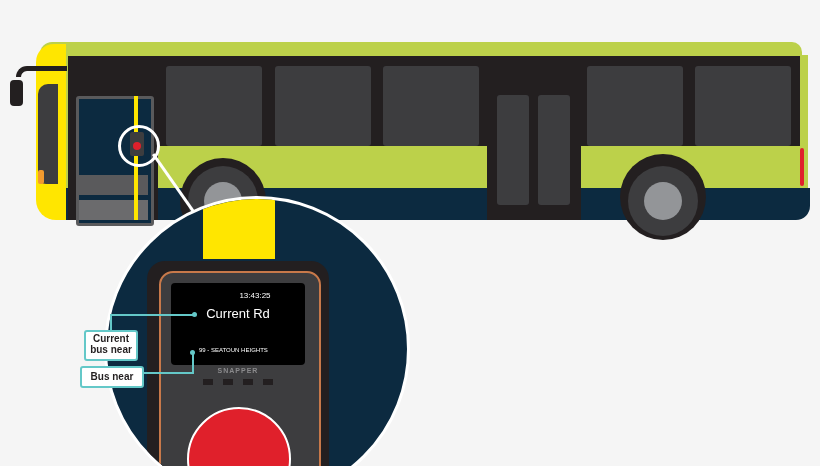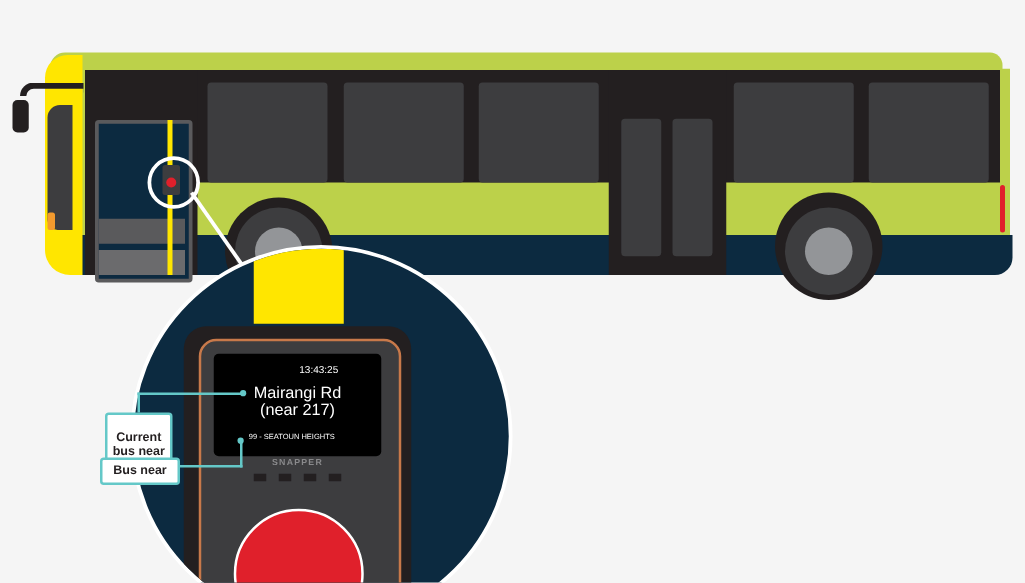--- a/index.html
+++ b/index.html
@@ -88,37 +88,36 @@
 
 <div class="abs connector"></div>
 
 <div class="abs mag">
   <div class="abs mag-pole"></div>
   <div class="abs device"></div>
   <div class="abs device-inner"></div>
   <div class="abs screen">
     <div class="abs screen-time">13:43:25</div>
     <div class="abs screen-stop">
-      <div>Mairangi Rd</div>
-      <div>(near 217)</div>
+      <div>Current Rd</div>
     </div>
     <div class="abs screen-route">99 - SEATOUN HEIGHTS</div>
   </div>
   <div class="abs brand">SNAPPER</div>
   <div class="abs keys" style="left:96px;"></div>
   <div class="abs keys" style="left:116px;"></div>
   <div class="abs keys" style="left:136px;"></div>
   <div class="abs keys" style="left:156px;"></div>
   <div class="abs tap"></div>
 </div>
 
 <div class="abs line" style="left:110px;top:314px;width:2px;height:16px;"></div>
 <div class="abs line" style="left:110px;top:314px;width:84px;height:2px;"></div>
 <div class="abs dot" style="left:192px;top:312px;"></div>
 <div class="abs line" style="left:192px;top:352px;width:2px;height:22px;"></div>
 <div class="abs line" style="left:140px;top:372px;width:54px;height:2px;"></div>
 <div class="abs dot" style="left:190px;top:350px;"></div>
 
-<div class="abs callout" style="left:84px;top:330px;width:50px;height:26px;padding-top:13px;">
+<div class="abs callout" style="left:84px;top:330px;width:50px;height:26px;padding-top:1px;">
   <div>Current</div>
   <div>bus near</div>
 </div>
 <div class="abs callout" style="left:80px;top:366px;width:60px;height:18px;line-height:18px;">Bus near</div>
 
 </body></html>

